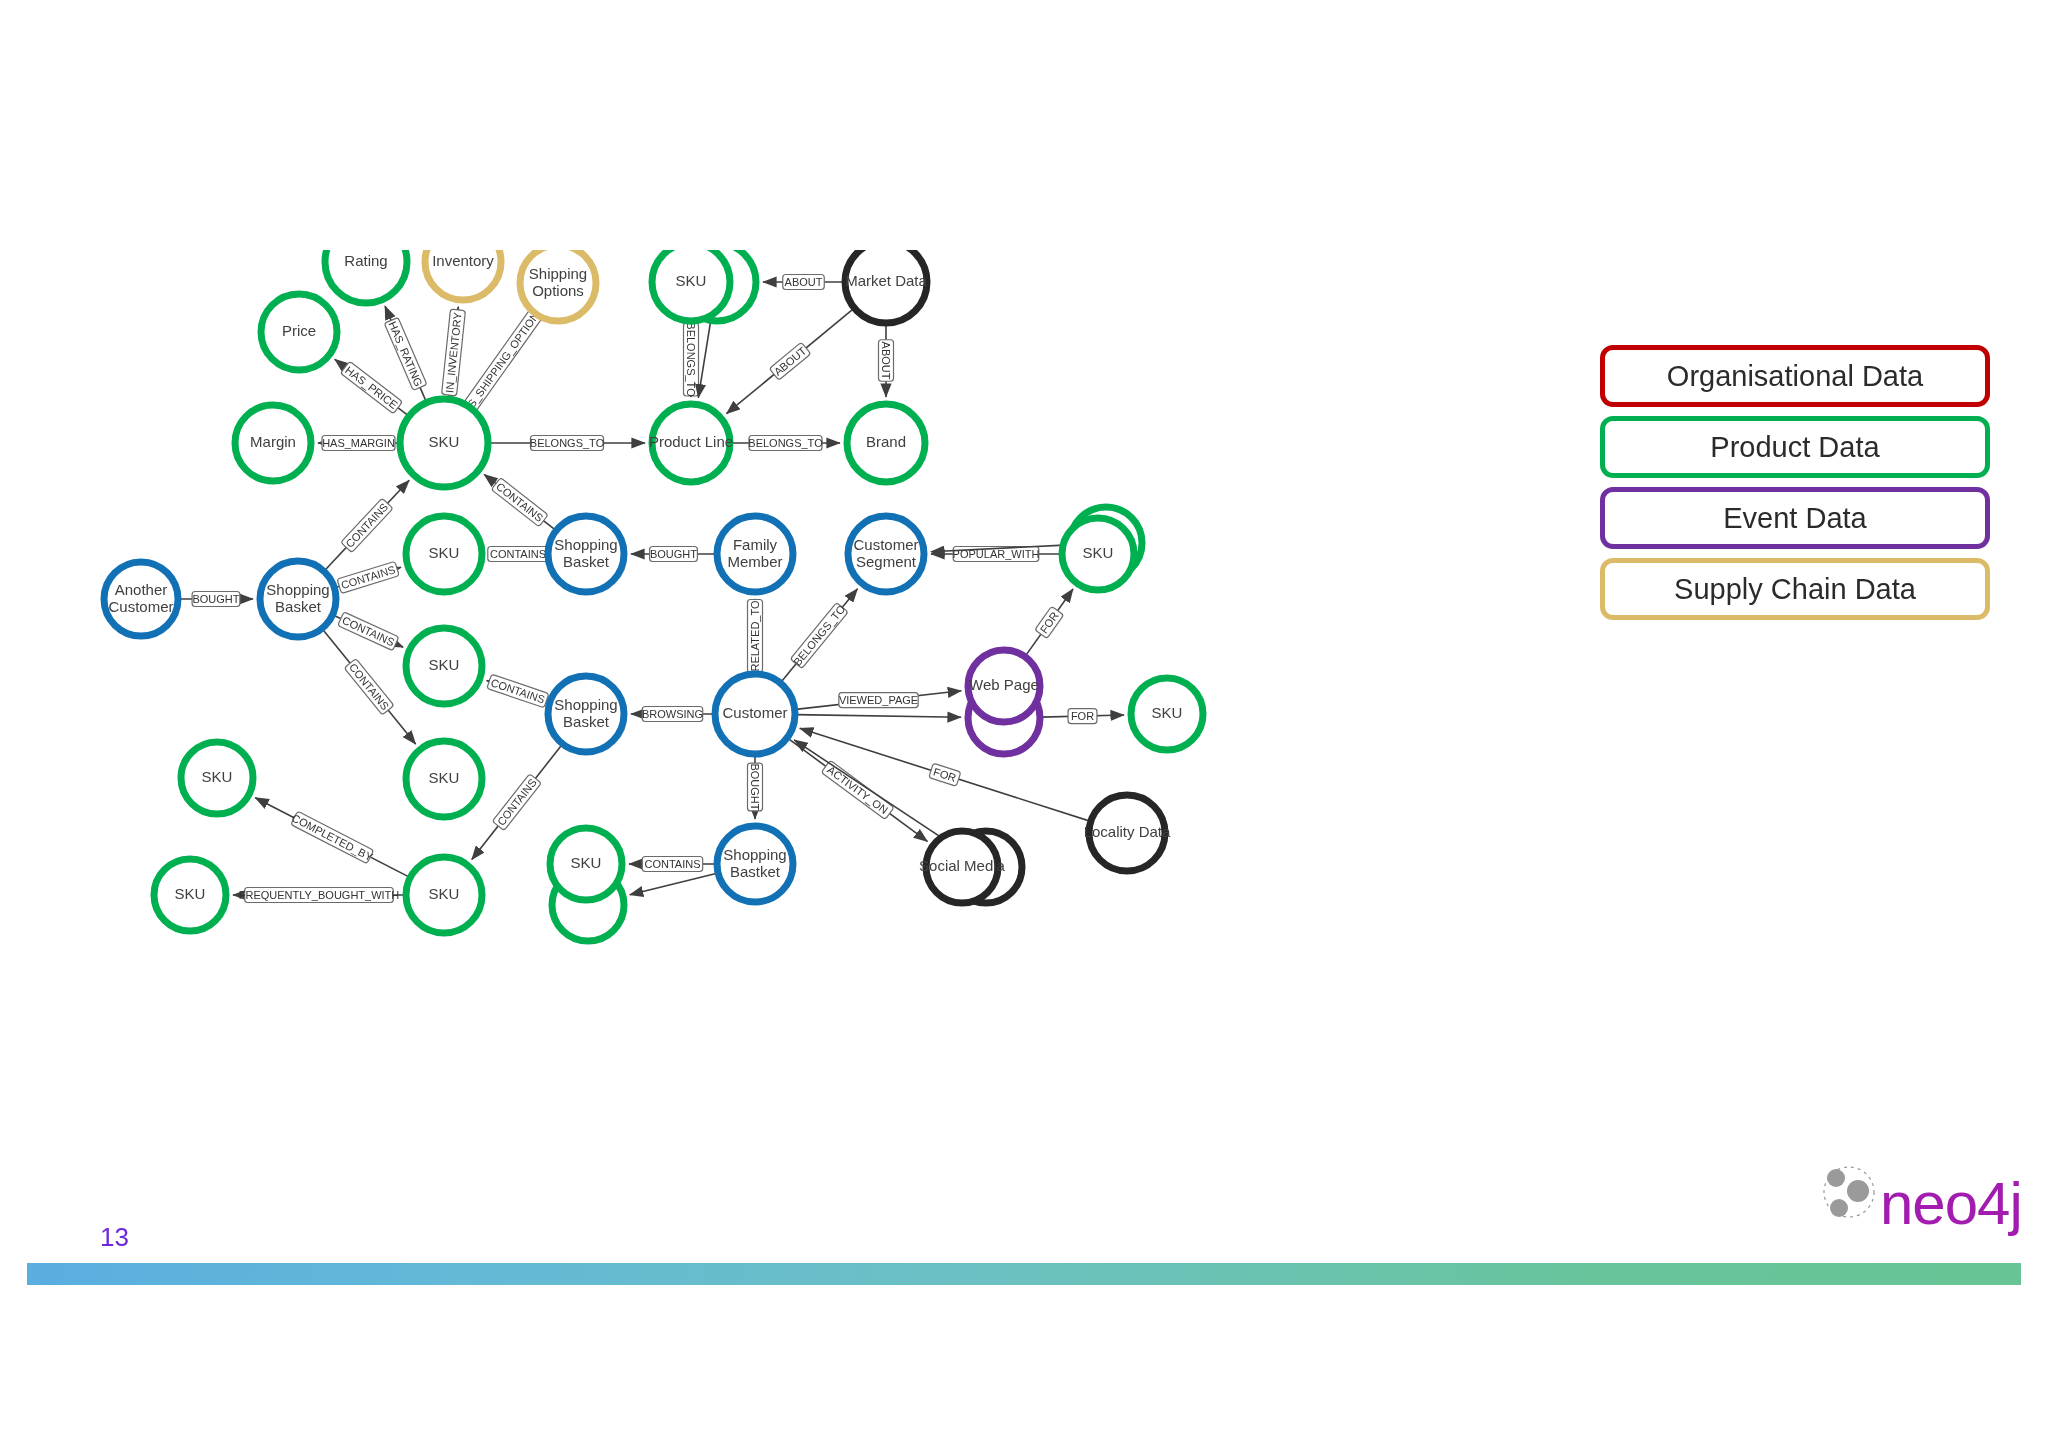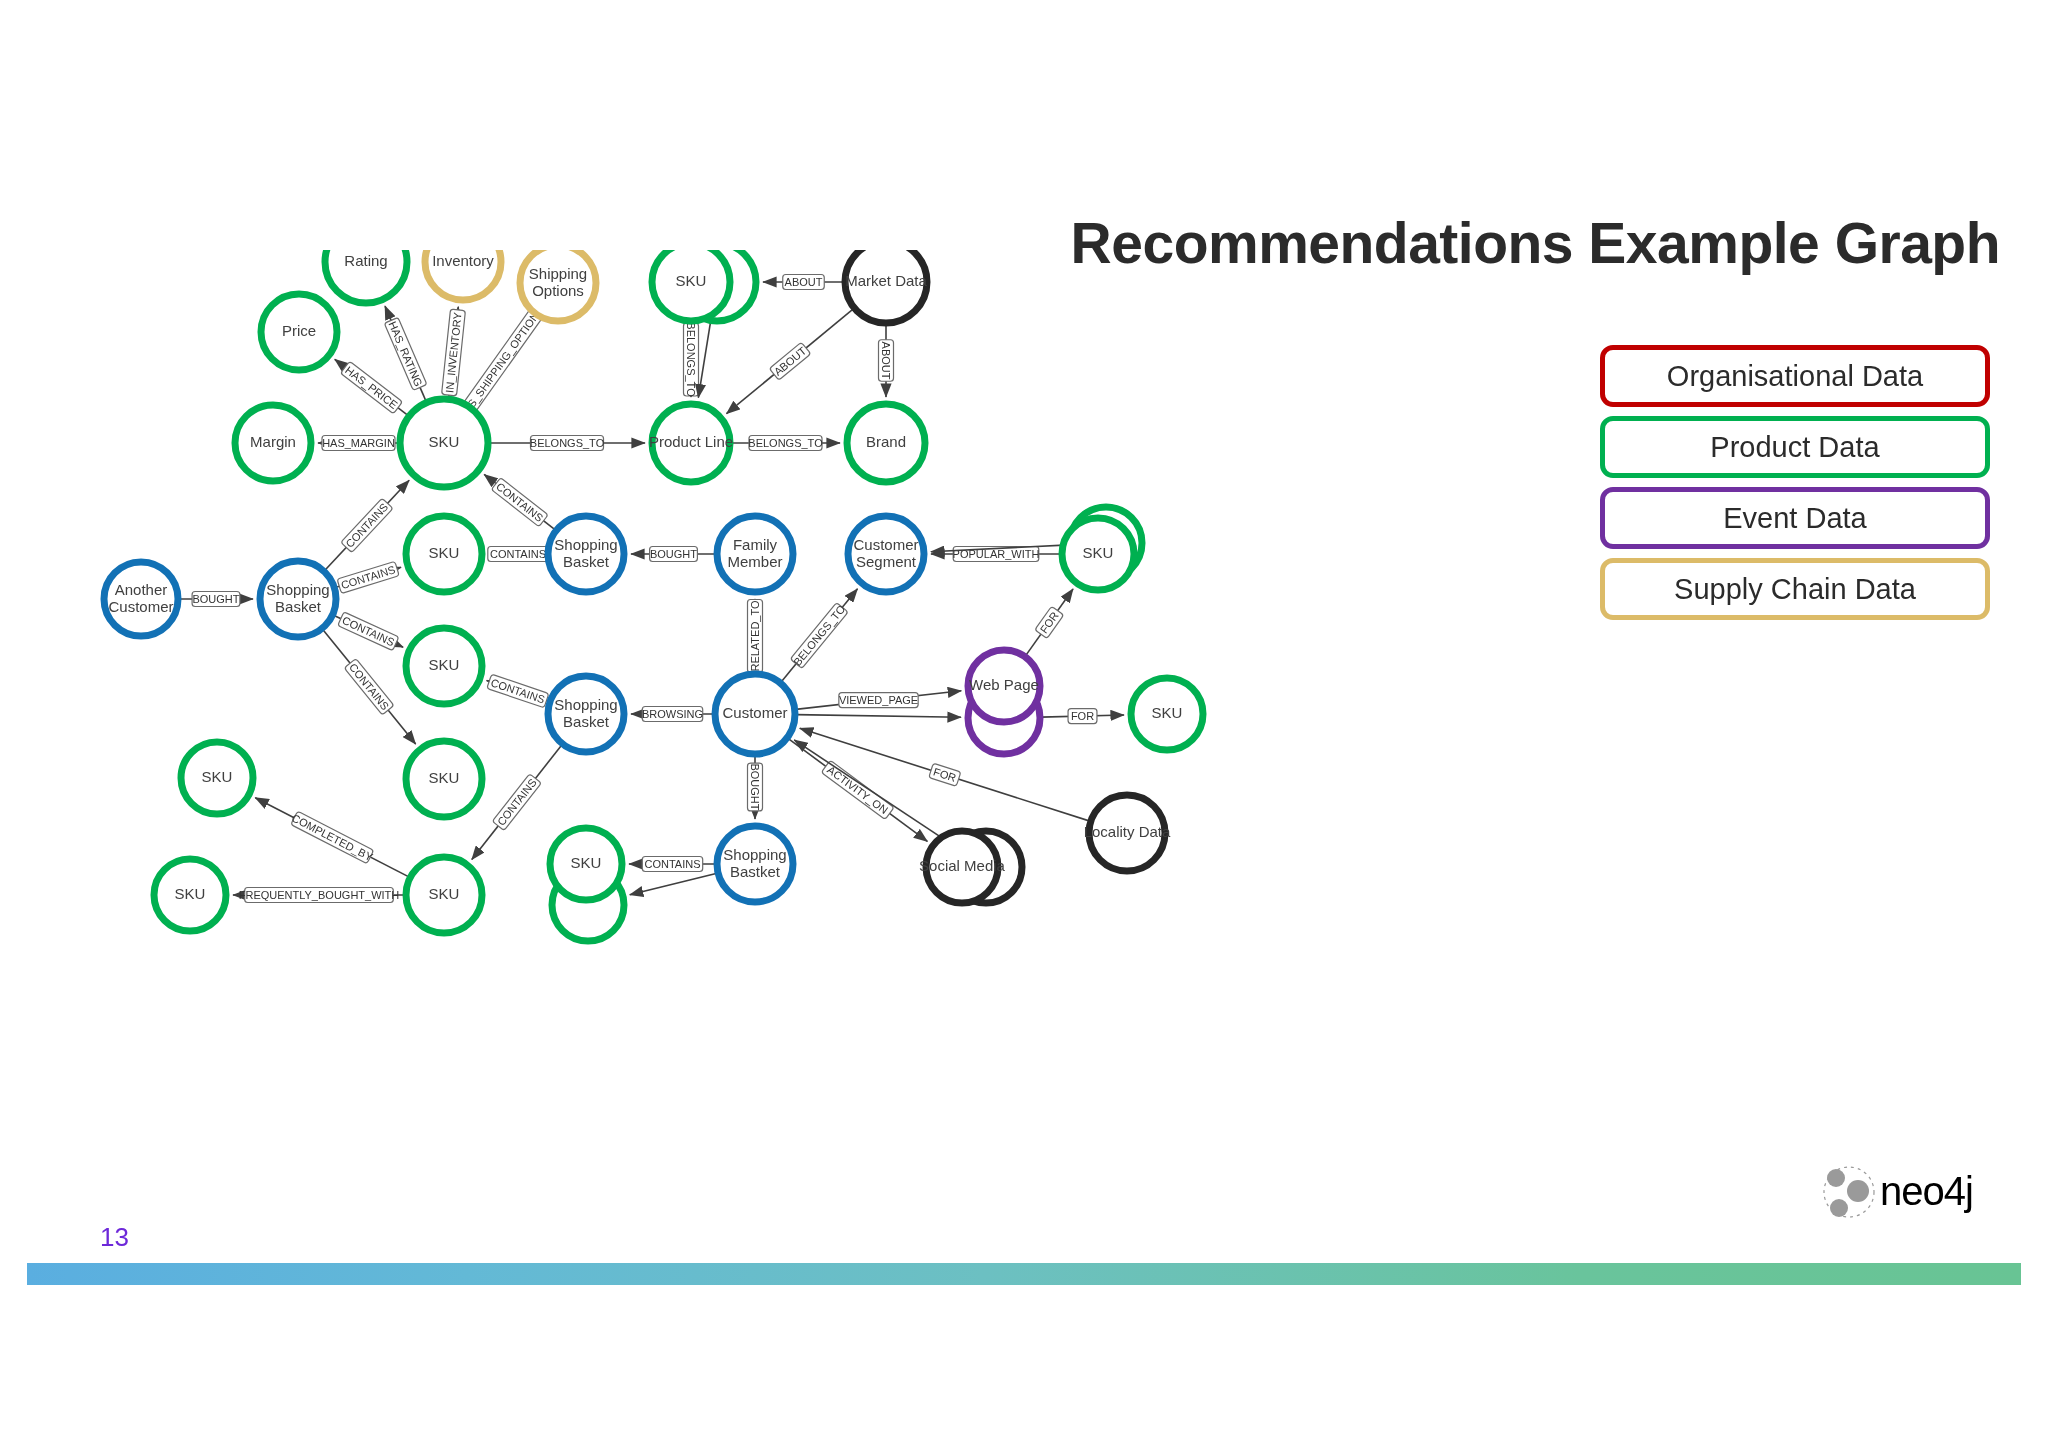--- a/index.html
+++ b/index.html
@@ -128,32 +128,31 @@
     position: absolute;
     left: 1820px;
     top: 1163px;
     width: 175px;
     height: 72px;
   }
   #neo4j-wordmark {
     position: absolute;
     left: 60px;
     top: 6px;
-    font-size: 40px;
-    color: #000000;
+    font-size: 60px;
+    color: #a21caf;
     font-family: "Liberation Sans", sans-serif;
     letter-spacing: -1px;
   }
 </style>
 </head>
 <body>
 
 <div id="slide">
 
-  <div id="slide-title">Recommendations Example Graph</div>
 
   <svg id="graph-svg" viewBox="0 0 1620 1000" preserveAspectRatio="none">
     <defs>
       <marker id="arrowhead" markerWidth="9" markerHeight="7" refX="8.5" refY="3.5" orient="auto" markerUnits="strokeWidth">
         <path d="M0,0 L9,3.5 L0,7 Z" fill="#3f3f3f"></path>
       </marker>
     </defs>
     <g id="edges-layer">
         <g>
           <line class="edge-line" x1="426.1909991937192" y1="151.67398530850224" x2="384.9962675266995" y2="56.08108233759762" marker-end="url(#arrowhead)"></line>

